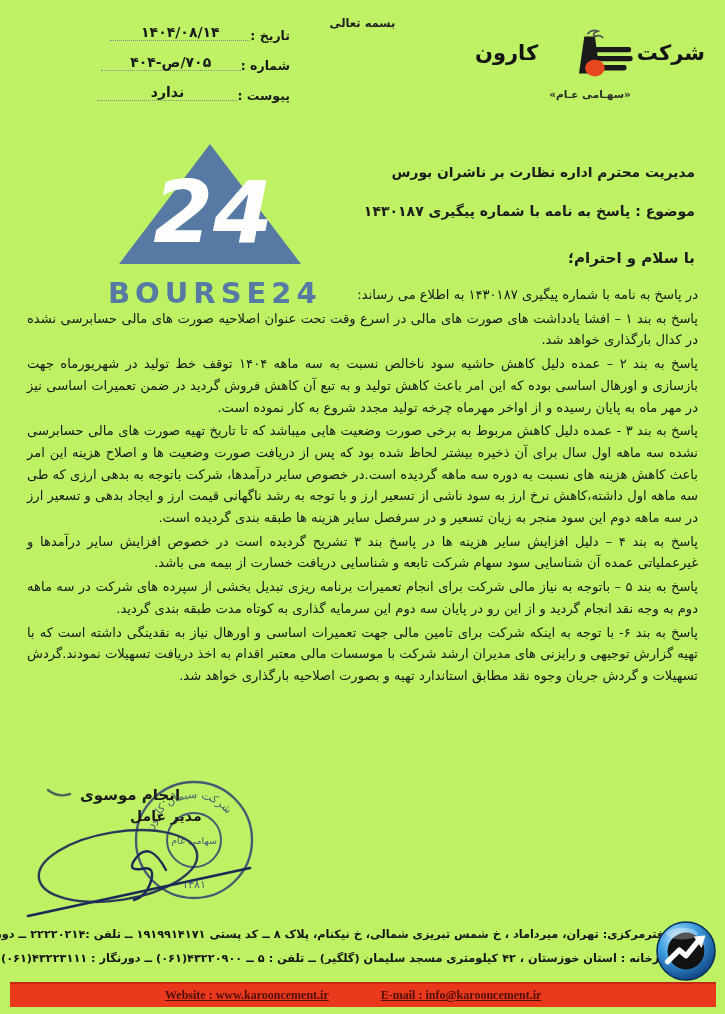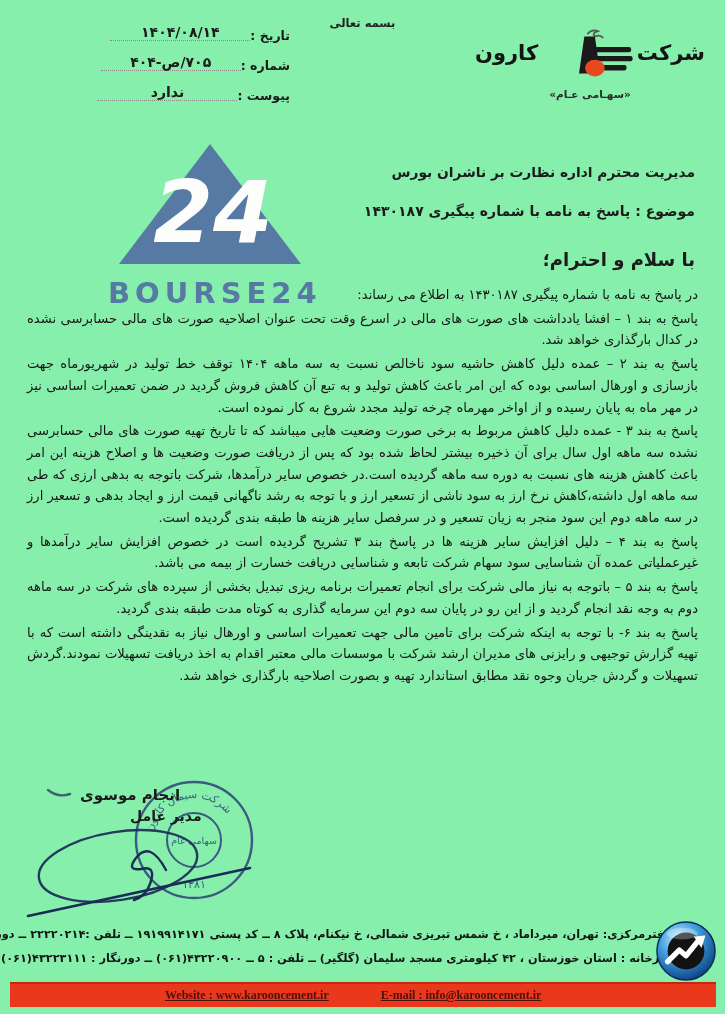--- a/index.html
+++ b/index.html
@@ -1,18 +1,18 @@
 <!DOCTYPE html>
 <html lang="fa"><head>
 <meta charset="utf-8">
 <style>
   html,body{margin:0;padding:0;background:#e9e9e9;}
   .page{
     position:relative;width:725px;height:1014px;margin:0 auto;
-    background:#86efac;overflow:hidden;
+    background:#bef264;overflow:hidden;
     font-family:"DejaVu Sans",sans-serif;color:#1b1b1b;
   }
   
   .bismillah{
     position:absolute;top:16px;left:0;right:0;text-align:center;
     font-size:11.5px;font-weight:bold;color:#222;
   }
   .company-logo{position:absolute;top:22px;right:20px;width:230px;text-align:center;direction:rtl;}
   .logo-row{display:flex;direction:rtl;align-items:center;justify-content:center;gap:4px;}
   .logo-word{font-size:21px;font-weight:bold;color:#141414;letter-spacing:-.5px;}
@@ -27,21 +27,21 @@
   
   .bourse{position:absolute;top:142px;left:108px;width:200px;text-align:center;}
   .bourse-text{
     margin-top:2px;font-size:29px;font-weight:bold;color:#567aa4;
     letter-spacing:5px;font-family:"DejaVu Sans",sans-serif;
   }
   
   .rtl-line{position:absolute;right:30px;left:27px;direction:rtl;text-align:right;}
   .recipient{top:164px;font-size:13.8px;font-weight:bold;}
   .subject{top:203px;font-size:14px;font-weight:bold;}
-  .salutation{top:249px;font-size:18px;font-weight:bold;}
+  .salutation{top:249px;font-size:15px;font-weight:bold;}
   .body-text{
     position:absolute;top:284px;right:27px;left:27px;
     direction:rtl;text-align:justify;font-size:13.1px;line-height:21.7px;color:#161616;
   }
   .body-text p{margin:0 0 2px 0;}
   
   .sig-block{position:absolute;top:782px;left:30px;width:250px;height:150px;}
   .sig-name{position:absolute;top:4px;left:50px;font-size:15px;font-weight:bold;z-index:2;}
   .sig-title{position:absolute;top:26px;left:62px;font-size:14px;font-weight:bold;z-index:2;margin-left:38px;}
   .sig-art{position:absolute;top:-8px;left:-12px;z-index:1;}

